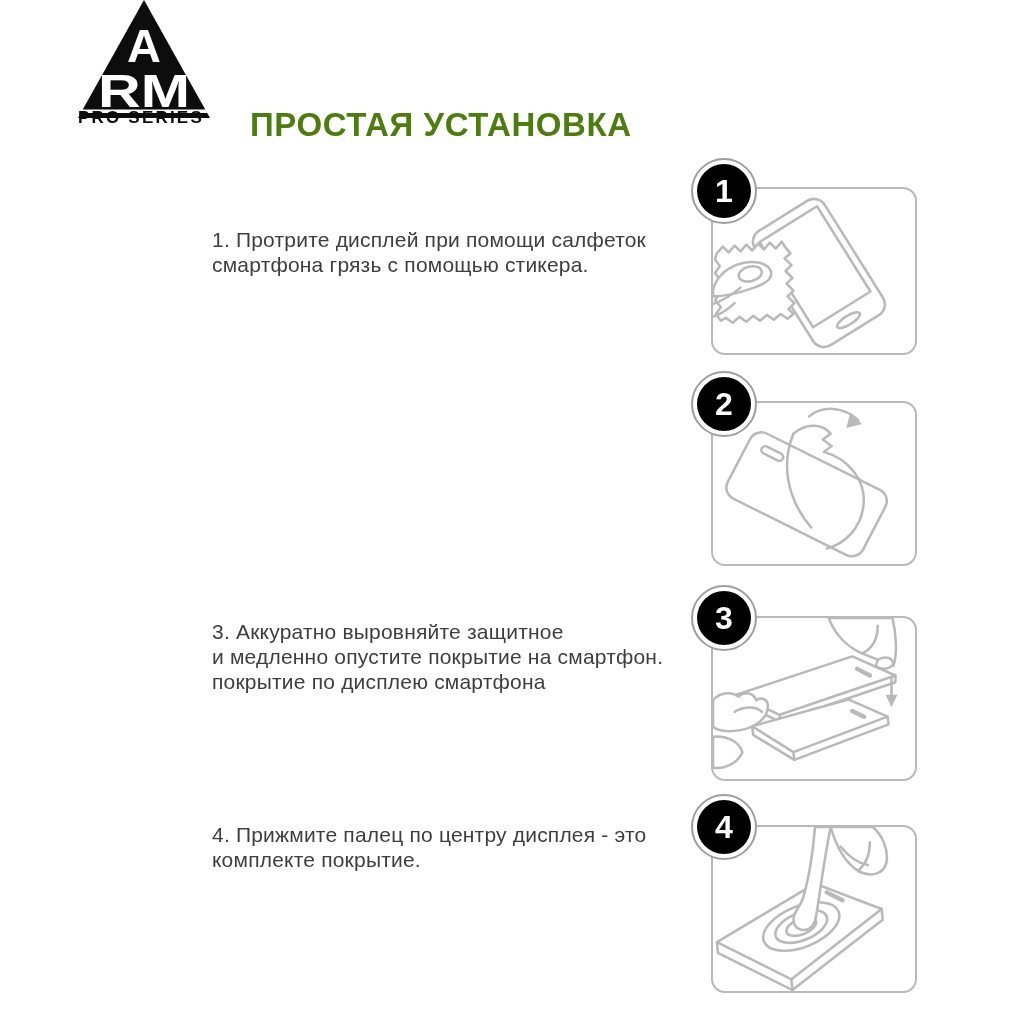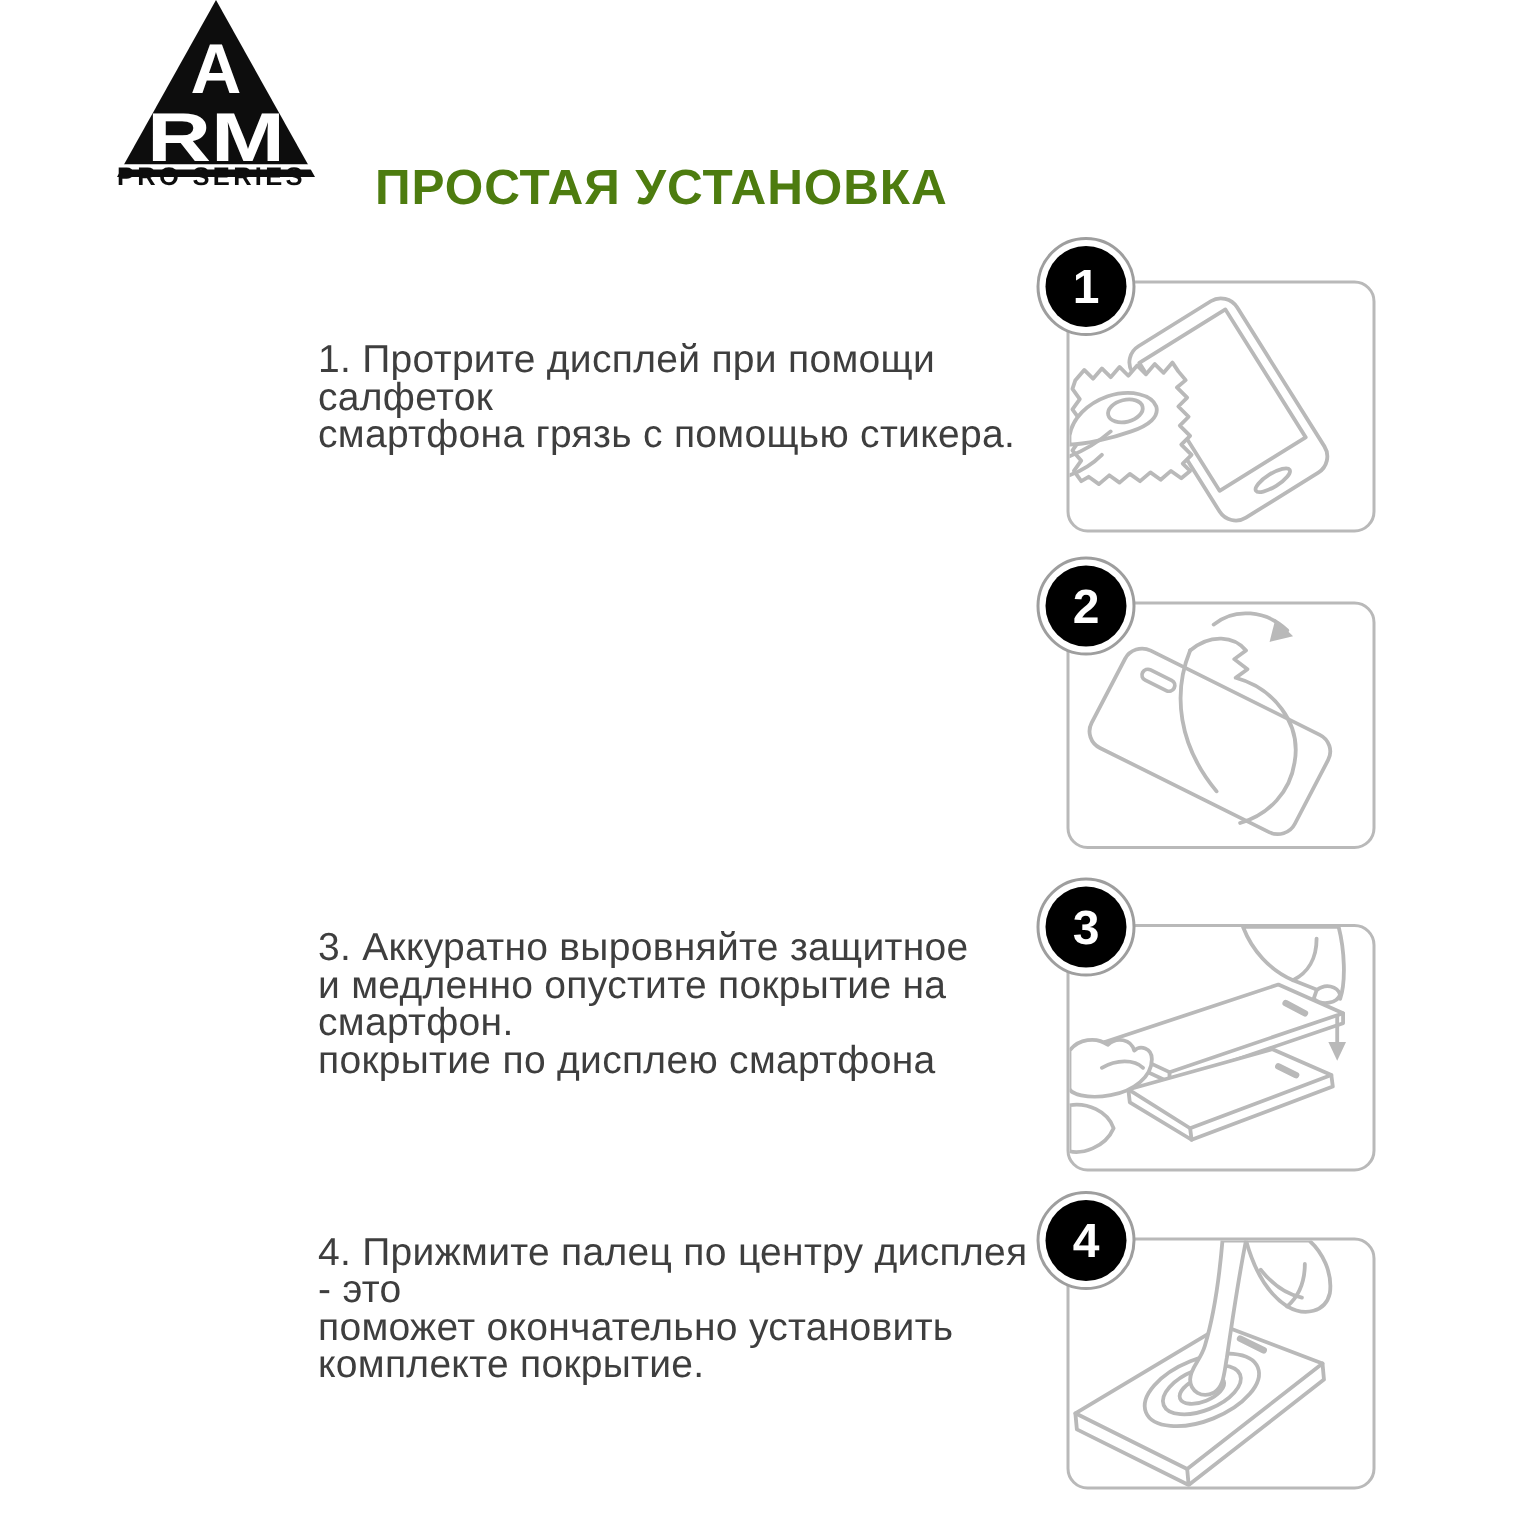--- a/index.html
+++ b/index.html
@@ -18,21 +18,21 @@
   }
   
   .title {
     position:absolute; left:250px; top:72px;
     font-size:33px; font-weight:800; letter-spacing:0.6px;
     color:#4d7c0f; white-space:nowrap;margin-top:34px;
   }
   
   .step-text {
     position:absolute; left:212px; width:480px;
-    font-size:26px; line-height:25px; letter-spacing:0.2px;
+    font-size:21px; line-height:25px; letter-spacing:0.2px;
     color:#3e3e3e;
   }
   .st-1 { top:227px; }
   .st-2 { top:470px; }
   .st-3 { top:619px; }
   .st-4 { top:822px; }
   
   .panel {
     position:absolute; left:711px; width:206px;
     border:2.2px solid #b9b9b9; border-radius:14px; background:#ffffff;
@@ -80,21 +80,20 @@
 
 
   <div class="step-text st-3">
     <div>3. Аккуратно выровняйте защитное</div>
     <div>и медленно опустите покрытие на смартфон.</div>
     <div>покрытие по дисплею смартфона</div>
   </div>
 
   <div class="step-text st-4">
     <div>4. Прижмите палец по центру дисплея - это</div>
-    <div>поможет окончательно установить</div>
     <div>комплекте покрытие.</div>
   </div>
 
   <div class="panel p-1">
     <svg viewBox="0 0 206 168" preserveAspectRatio="none">
       <g class="art">
         <g transform="rotate(-32 108 86)">
           <rect x="66" y="17" width="84" height="138" rx="13" fill="#ffffff"></rect>
           <rect x="73.5" y="27" width="69" height="103" fill="#ffffff"></rect>
           <ellipse cx="108" cy="143" rx="13.5" ry="4.5"></ellipse>

